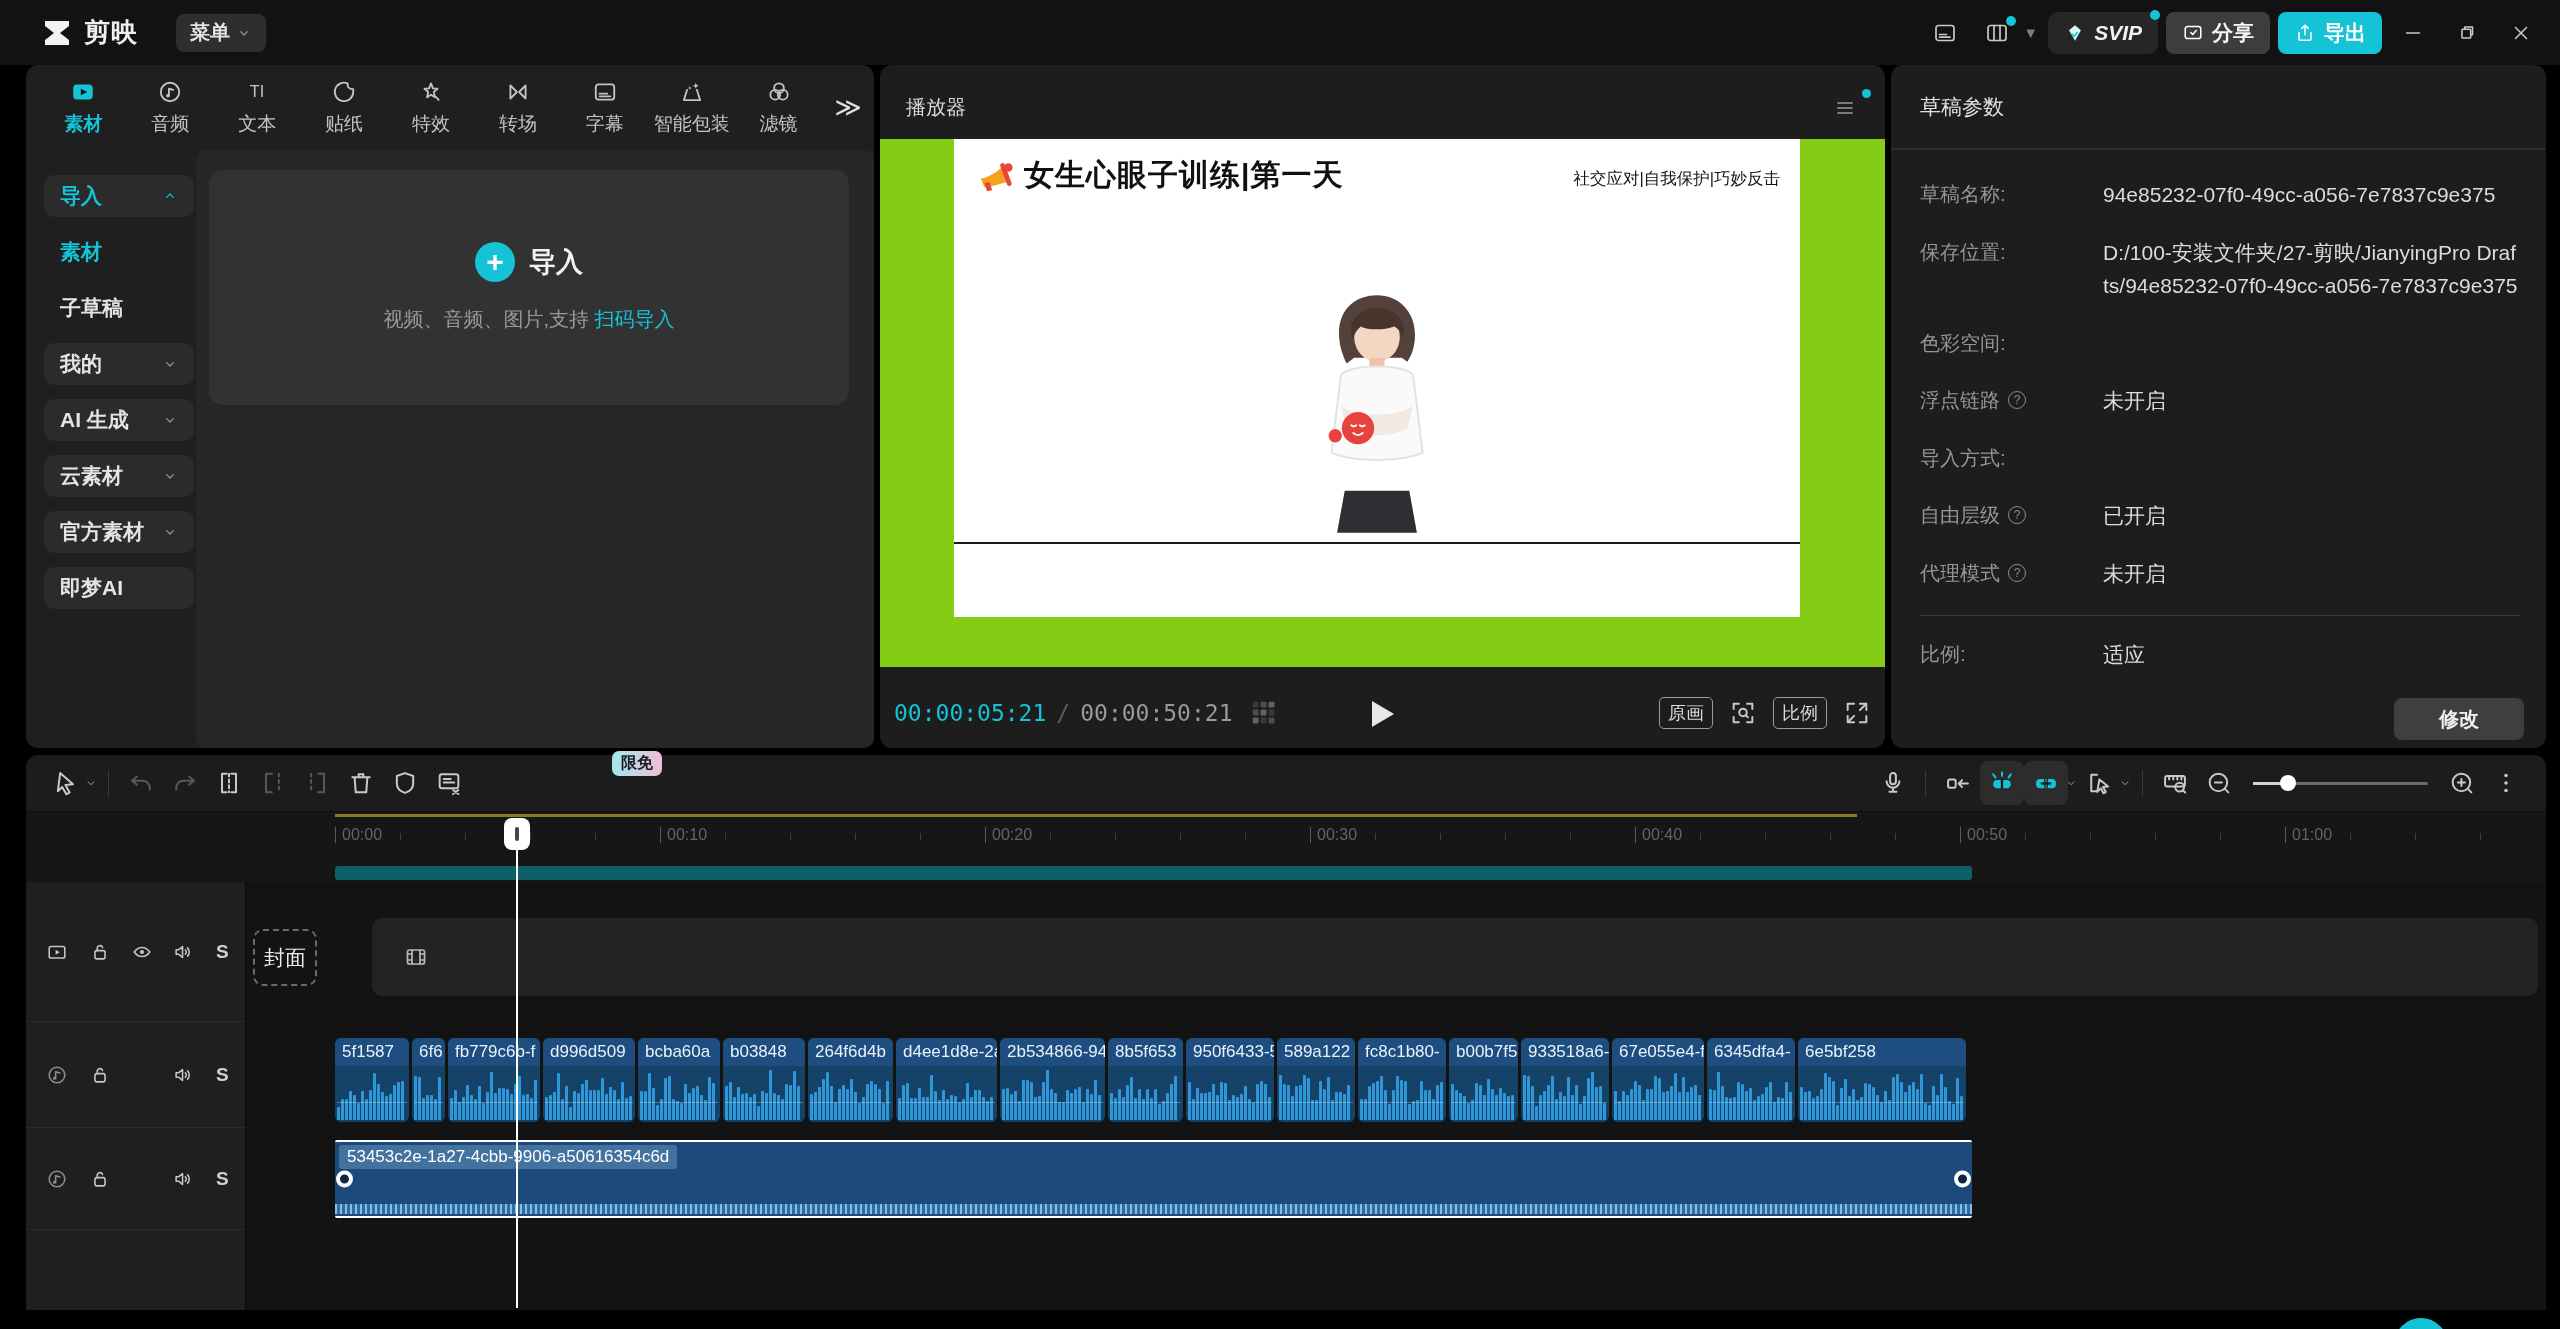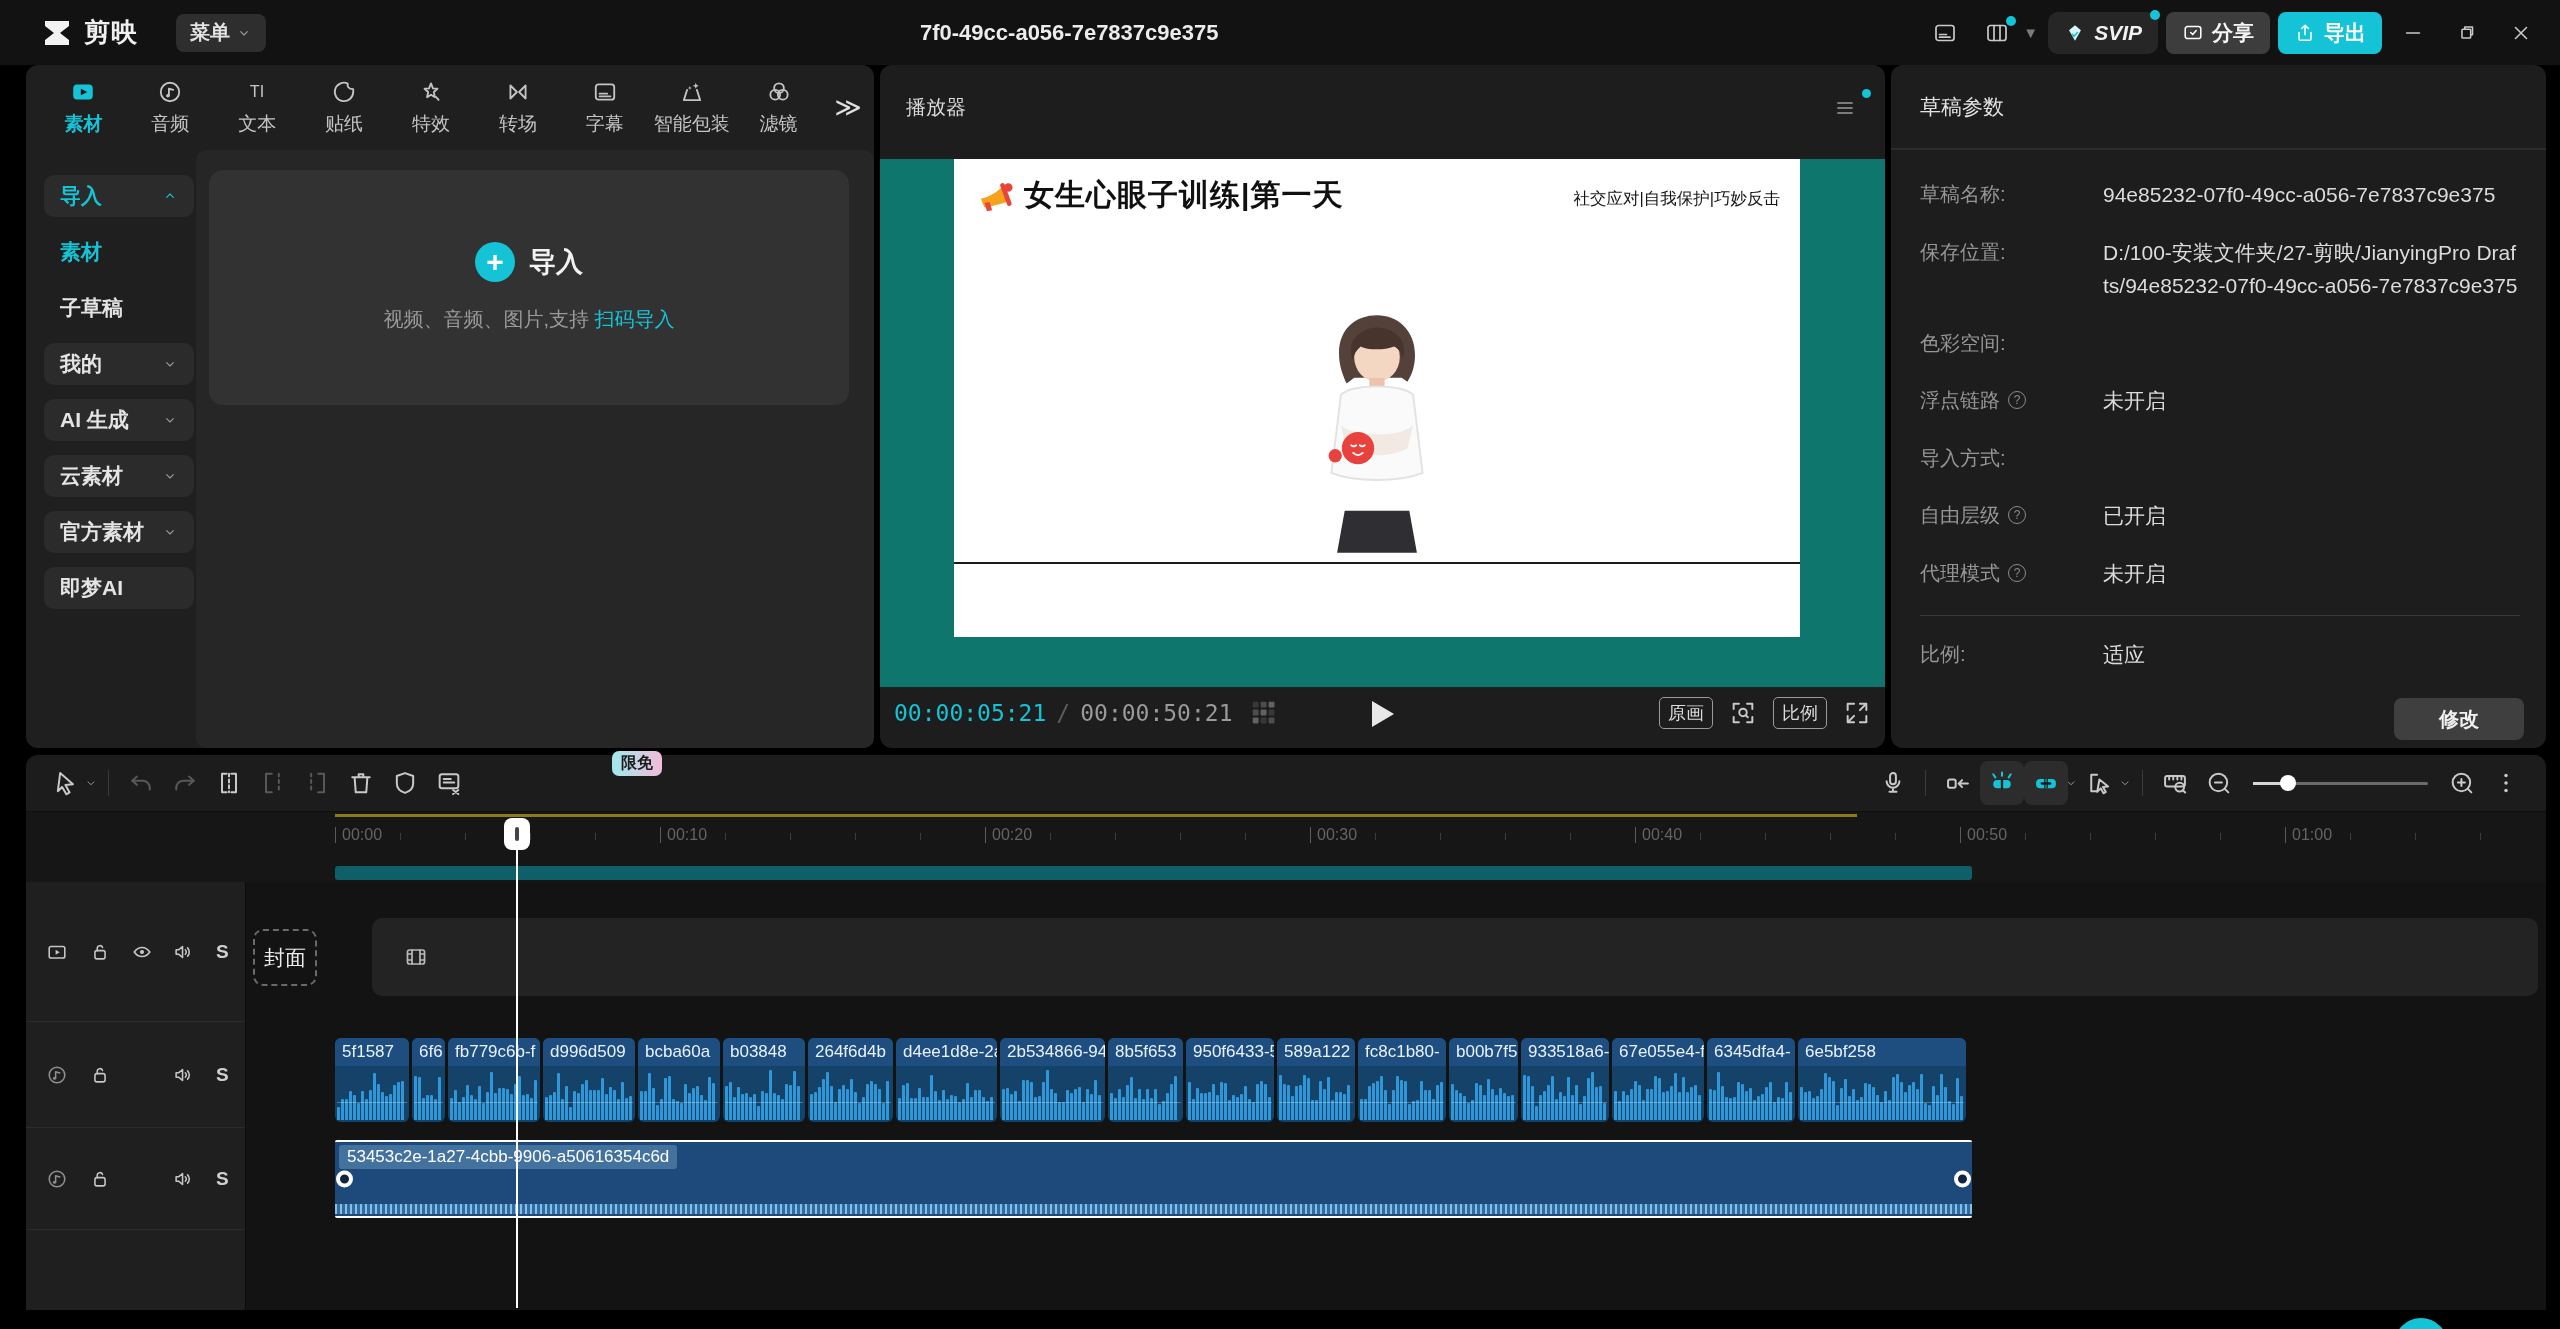--- a/index.html
+++ b/index.html
@@ -53,21 +53,21 @@
   .imp-row{display:flex;align-items:center;gap:14px}
   .plus-circle{width:40px;height:40px;border-radius:50%;background:var(--accent);color:#fff;font-size:30px;font-weight:700;display:flex;align-items:center;justify-content:center;line-height:1}
   .imp-label{font-size:27px;font-weight:700;color:#f2f2f2}
   .imp-hint{font-size:20px;color:#9a9a9a}
   .imp-hint .scan{color:var(--accent);cursor:pointer}
 
   
   .phead{position:absolute;left:0;top:0;right:0;height:85px;display:flex;align-items:center;padding:0 26px;font-size:20px;color:#d9d9d9}
   .hamb{position:absolute;right:28px;width:24px;height:24px;color:#9a9a9a;cursor:pointer}
   .phead .dot{right:14px;top:24px;width:9px;height:9px}
-  .pstage{position:absolute;left:0;top:94px;right:0;height:528px;background:#0f766e}
+  .pstage{position:absolute;left:0;top:74px;right:0;height:528px;background:#84cc16}
   .vcanvas{position:absolute;left:74px;top:0;width:846px;height:478px;background:#fff;overflow:hidden}
   .vtitle-row{position:absolute;left:22px;top:16px;right:20px;display:flex;align-items:center}
   .mega{width:38px;height:38px}
   .vtitle{font-size:30px;font-weight:900;color:#101010;margin-left:10px;letter-spacing:1px}
   .vtag{margin-left:auto;font-size:16.5px;font-weight:400;color:#141414;margin-top:6px}
   .girl{position:absolute;left:328px;top:143px;width:190px;height:260px}
   .floorline{position:absolute;left:0;top:403px;width:100%;height:2px;background:#1a1a1a}
   .vcaption{position:absolute;left:0;top:420px;width:100%;text-align:center;font-size:37px;font-weight:800;letter-spacing:2px;color:#161616}
   .pcontrols{position:absolute;left:0;bottom:0;right:0;height:70px;display:flex;align-items:center;padding:0 14px}
   .tc{font-family:"DejaVu Sans Mono","Liberation Mono",monospace;font-size:23px;display:flex;gap:10px;align-items:center}
@@ -142,21 +142,20 @@
     </span>
   <span class="appname">剪映</span>
   <button class="menu-btn">
     <span>菜单</span>
     <span class="icon" style="width:16px;height:16px">
         <svg viewBox="0 0 24 24" fill="none" stroke="currentColor" stroke-width="1.7" stroke-linecap="round" stroke-linejoin="round">
           <path d="M7 10l5 5 5-5"></path>
         </svg>
       </span>
   </button>
-  <div class="doc-title">7f0-49cc-a056-7e7837c9e375</div>
   <div class="tb-right">
     <button class="tb-ic">
         <span class="icon i24">
           <svg viewBox="0 0 24 24" fill="none" stroke="currentColor" stroke-width="1.7" stroke-linecap="round" stroke-linejoin="round">
             <rect x="3" y="4.5" width="18" height="15" rx="2.5"></rect>
             <path d="M6.5 13.5h7M6.5 16.2h10.5"></path>
           </svg>
         </span>
       </button>
     <button class="tb-ic">

